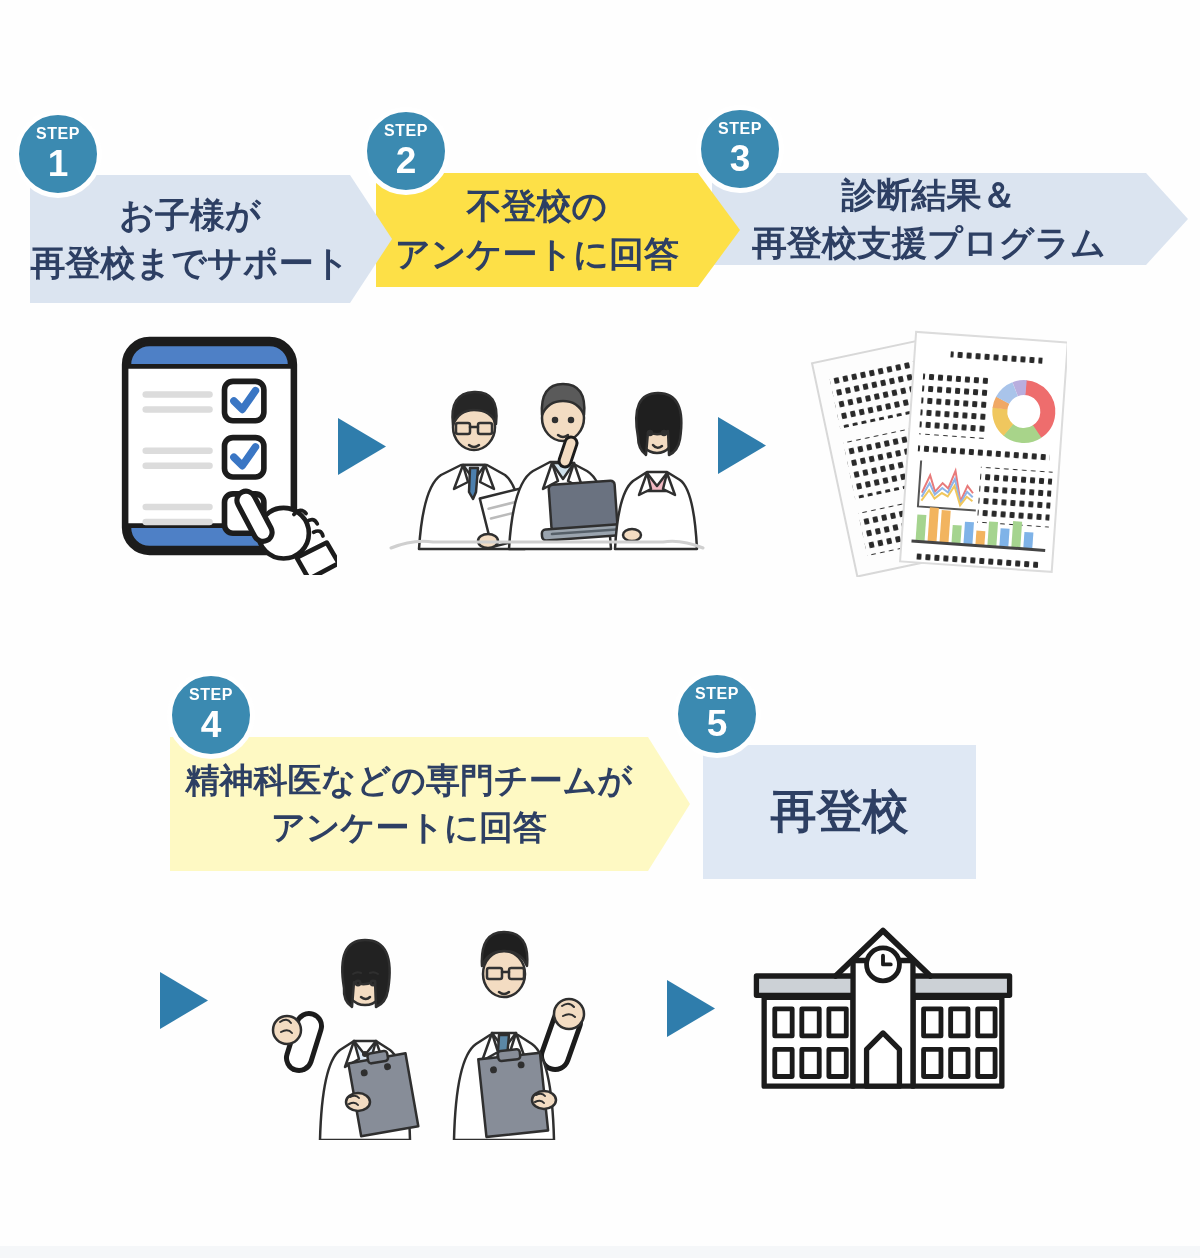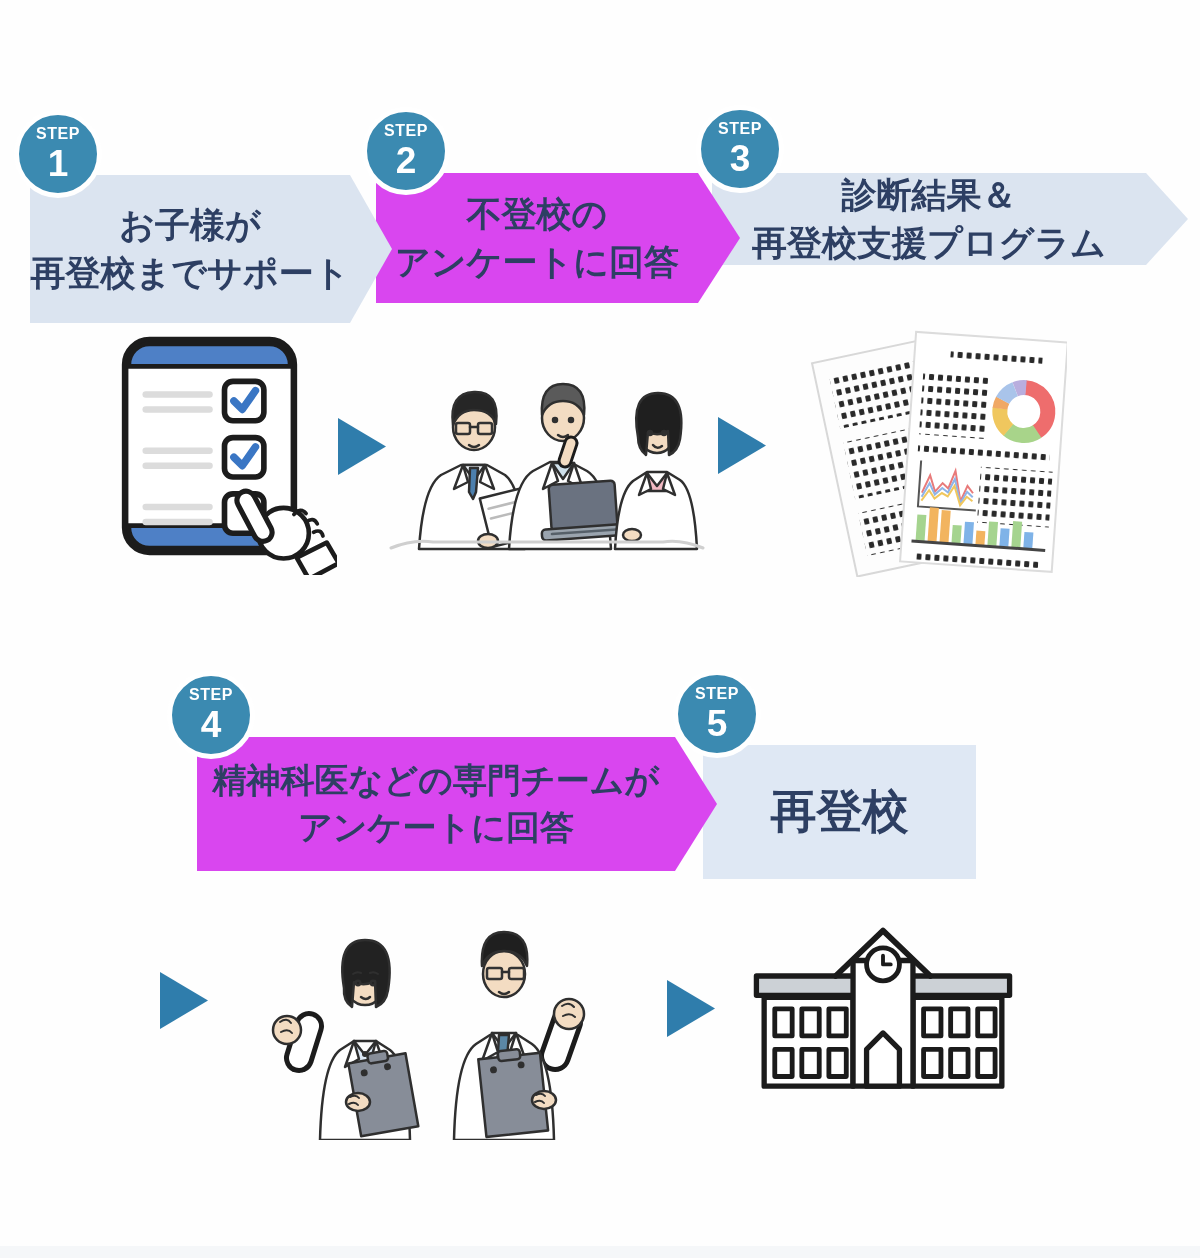--- a/index.html
+++ b/index.html
@@ -19,24 +19,24 @@
   
   .banner{
     position:absolute;display:flex;flex-direction:column;align-items:center;justify-content:center;
     color:#2d3f63;font-weight:700;text-align:center;box-sizing:border-box;
   }
   .banner.arrowed{
     clip-path:polygon(0 0,calc(100% - 42px) 0,100% 50%,calc(100% - 42px) 100%,0 100%);
     padding-right:42px;
   }
   .banner .ln{line-height:1.38;}
-  #banner-1{left:30px;top:175px;width:362px;height:148px;background:#dbe4f0;z-index:4;font-size:35px;}
-  #banner-2{left:376px;top:173px;width:364px;height:130px;background:#d946ef;z-index:3;font-size:35px;}
+  #banner-1{left:30px;top:175px;width:362px;height:128px;background:#dbe4f0;z-index:4;font-size:35px;}
+  #banner-2{left:376px;top:173px;width:364px;height:114px;background:#fde047;z-index:3;font-size:35px;}
   #banner-3{left:712px;top:173px;width:476px;height:92px;background:#dbe4f0;z-index:2;font-size:35px;}
-  #banner-4{left:197px;top:737px;width:520px;height:134px;background:#d946ef;z-index:3;font-size:34px;}
+  #banner-4{left:170px;top:737px;width:520px;height:134px;background:#fef9c3;z-index:3;font-size:34px;}
   #banner-5{left:703px;top:745px;width:273px;height:134px;background:#dfe8f4;z-index:2;font-size:46px;}
   
   .tri{
     position:absolute;width:48px;height:57px;background:#2f7dac;
     clip-path:polygon(0 0,100% 50%,0 100%);
   }
   #arrow-1{left:338px;top:418px;}
   #arrow-2{left:718px;top:417px;}
   #arrow-3{left:160px;top:972px;}
   #arrow-4{left:667px;top:980px;}

